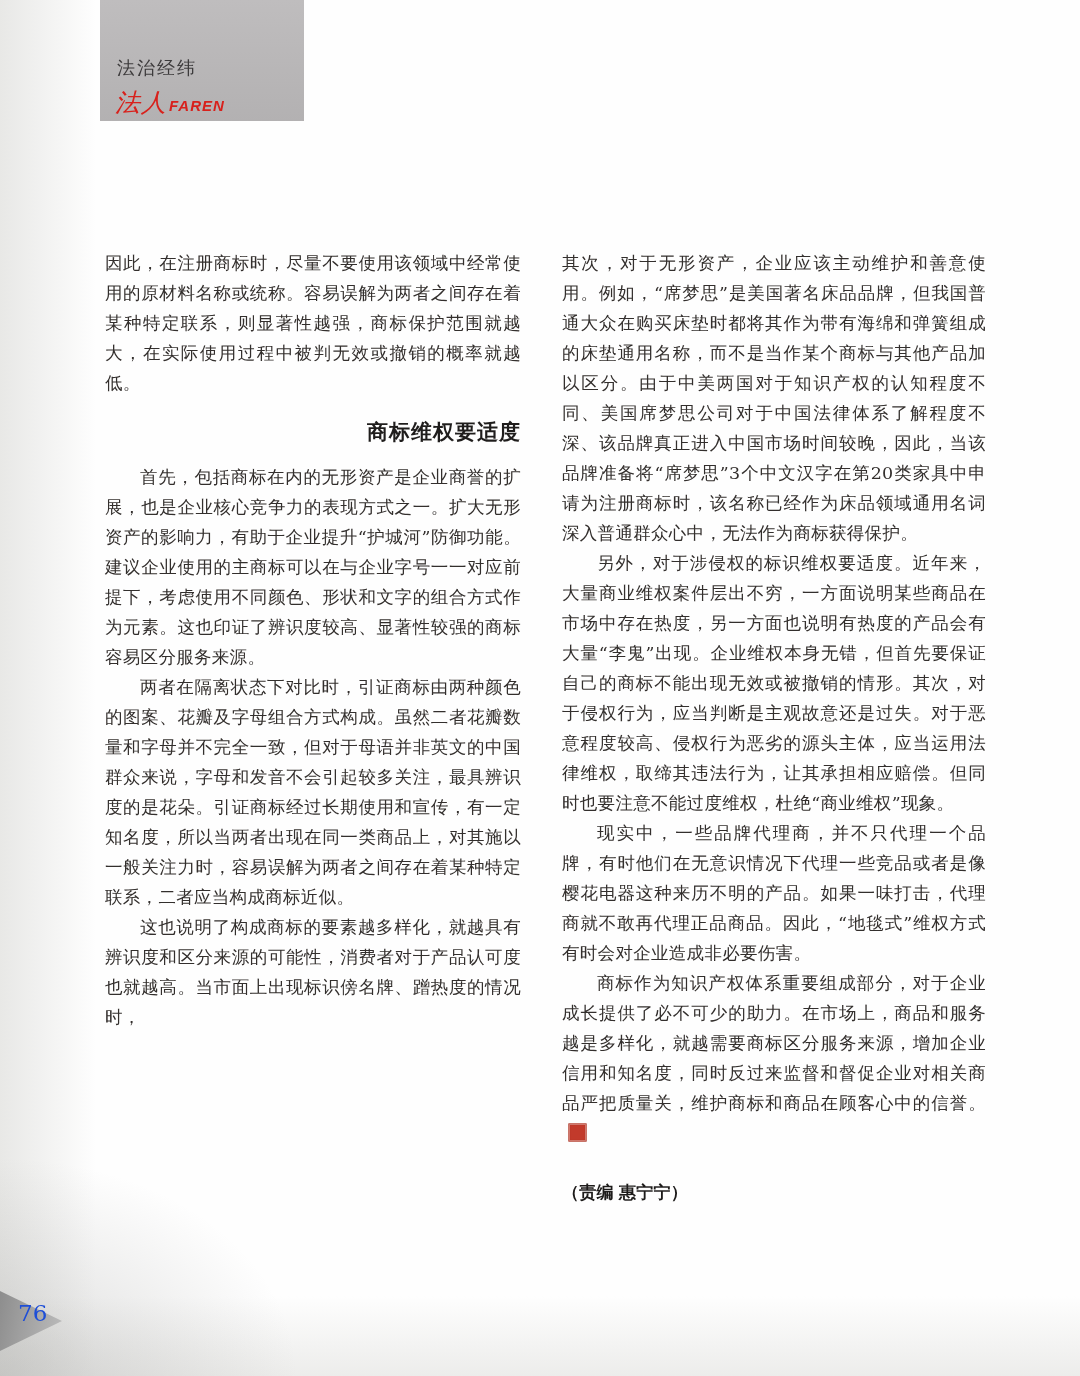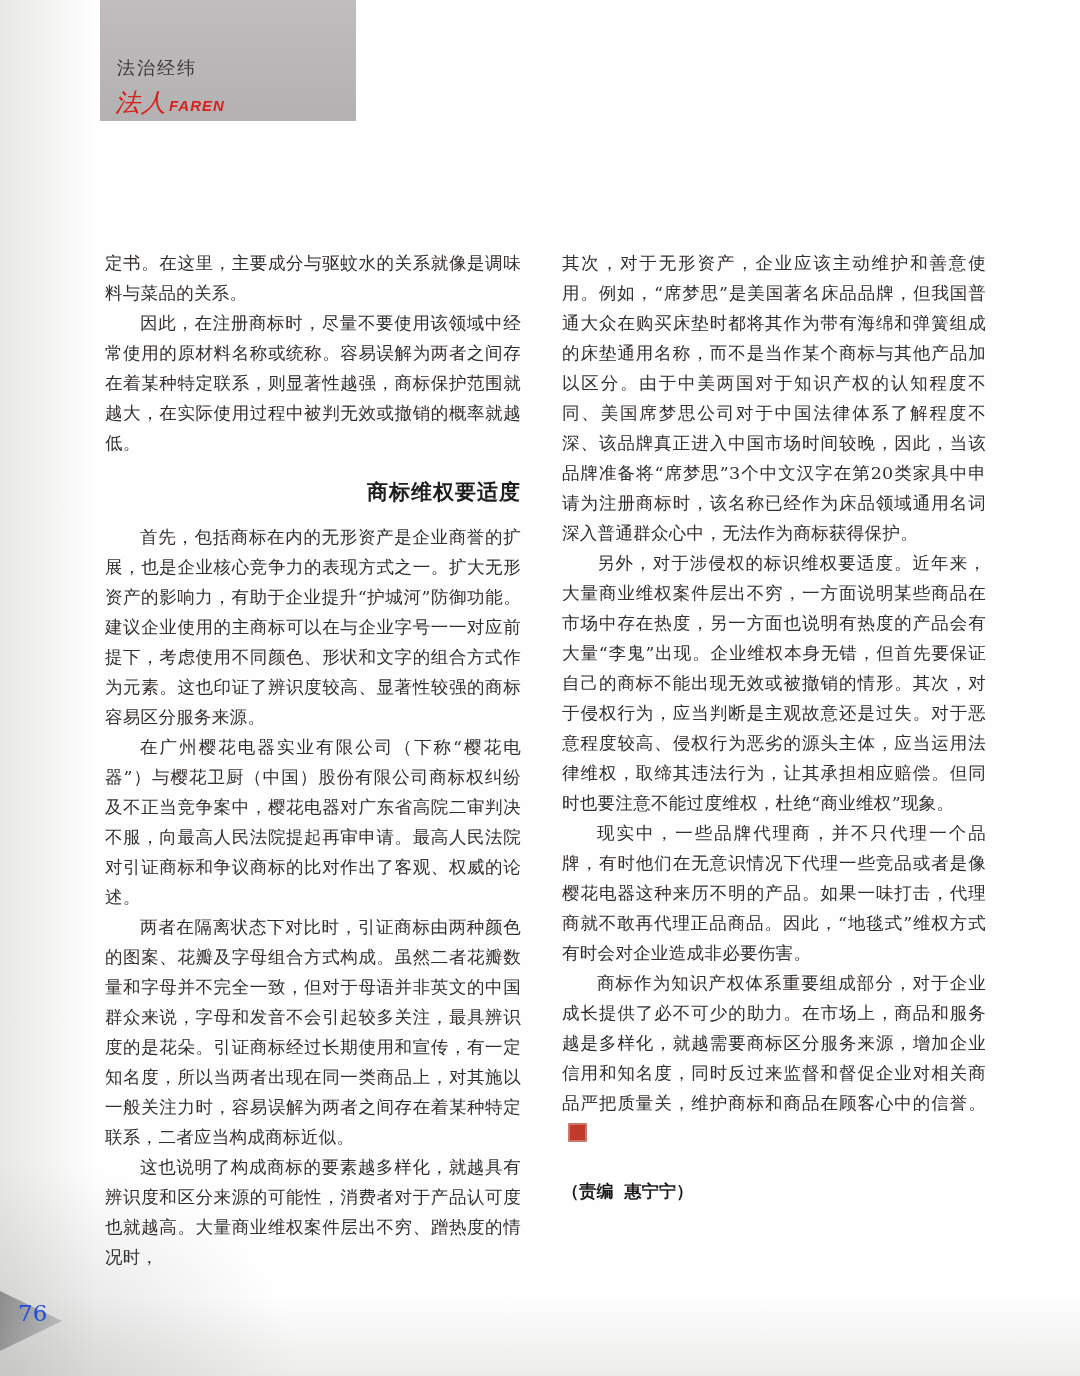--- a/index.html
+++ b/index.html
@@ -19,21 +19,21 @@
     background:linear-gradient(to top, rgba(210,210,206,0.40), rgba(255,255,255,0));
     pointer-events:none;
   }
   .corner-shade {
     position:absolute; left:0; bottom:0; width:300px; height:220px;
     background:radial-gradient(ellipse at 0% 100%, rgba(150,150,148,0.35), rgba(255,255,255,0) 70%);
     pointer-events:none;
   }
   
   .header-box {
-    position:absolute; left:100px; top:0; width:256px; height:121px;
+    position:absolute; left:100px; top:0; width:204px; height:121px;
     background:linear-gradient(180deg,#bfbdbe,#b3b1b2);
   }
   .section-label {
     position:absolute; left:17px; top:56px;
     font-family:"Liberation Sans", sans-serif;
     font-size:18px; color:#3d3b3c; letter-spacing:2px;
   }
   .logo { position:absolute; left:15px; top:86px; color:#d8211c; white-space:nowrap; }
   .logo-cn {
     font-family:"Liberation Sans", sans-serif; font-style:italic; font-weight:400;
@@ -58,21 +58,21 @@
     font-size:21px; font-weight:700; color:#1f1d1c; letter-spacing:1px;
   }
   .final-para { margin:0; }
   .seal {
     display:inline-block; width:19px; height:19px; margin-left:6px;
     background:#c23a2b; border-radius:2px; vertical-align:-3px;
     box-shadow:inset 0 0 0 2px rgba(255,245,240,0.35), inset 0 0 3px rgba(120,20,10,0.8);
   }
   .byline {
     margin-top:30px !important; text-align:center; text-indent:0 !important;
-    font-family:Liberation Mono, monospace; font-weight:700;
+    font-family:Liberation Sans, sans-serif; font-weight:700;
     font-size:17px !important; color:#1d1b1a !important;
   }
   
   .page-num-arrow {
     position:absolute; left:0; top:1291px; width:62px; height:60px;
     background:linear-gradient(100deg,#8d8d8d,#bdbdbd);
     -webkit-clip-path:polygon(0 0, 100% 50%, 0 100%);
     clip-path:polygon(0 0, 100% 50%, 0 100%);
   }
   .page-num {
@@ -91,29 +91,27 @@
 
   <div class="header-box">
     <div class="section-label">法治经纬</div>
     <div class="logo">
       <span class="logo-cn">法人</span><span class="logo-en">FAREN</span>
     </div>
   </div>
 
   <div class="col col-left">
     <div class="para-group cont">
-        <p>定书。在这里，主要成分与驱蚊水的关系就像是调味料与菜品的关系。</p>
         <p>因此，在注册商标时，尽量不要使用该领域中经常使用的原材料名称或统称。容易误解为两者之间存在着某种特定联系，则显著性越强，商标保护范围就越大，在实际使用过程中被判无效或撤销的概率就越低。</p>
       </div>
     <h2 class="article-heading">商标维权要适度</h2>
     <div class="para-group">
         <p>首先，包括商标在内的无形资产是企业商誉的扩展，也是企业核心竞争力的表现方式之一。扩大无形资产的影响力，有助于企业提升“护城河”防御功能。建议企业使用的主商标可以在与企业字号一一对应前提下，考虑使用不同颜色、形状和文字的组合方式作为元素。这也印证了辨识度较高、显著性较强的商标容易区分服务来源。</p>
-        <p>在广州樱花电器实业有限公司（下称“樱花电器”）与樱花卫厨（中国）股份有限公司商标权纠纷及不正当竞争案中，樱花电器对广东省高院二审判决不服，向最高人民法院提起再审申请。最高人民法院对引证商标和争议商标的比对作出了客观、权威的论述。</p>
         <p>两者在隔离状态下对比时，引证商标由两种颜色的图案、花瓣及字母组合方式构成。虽然二者花瓣数量和字母并不完全一致，但对于母语并非英文的中国群众来说，字母和发音不会引起较多关注，最具辨识度的是花朵。引证商标经过长期使用和宣传，有一定知名度，所以当两者出现在同一类商品上，对其施以一般关注力时，容易误解为两者之间存在着某种特定联系，二者应当构成商标近似。</p>
-        <p>这也说明了构成商标的要素越多样化，就越具有辨识度和区分来源的可能性，消费者对于产品认可度也就越高。大量商业维权案件层出不穷、蹭热度的情况时，</p>
+        <p>这也说明了构成商标的要素越多样化，就越具有辨识度和区分来源的可能性，消费者对于产品认可度也就越高。当市面上出现标识傍名牌、蹭热度的情况时，</p>
       </div>
   </div>
 
   <div class="col col-right">
     <div class="para-group cont">
         <p>其次，对于无形资产，企业应该主动维护和善意使用。例如，“席梦思”是美国著名床品品牌，但我国普通大众在购买床垫时都将其作为带有海绵和弹簧组成的床垫通用名称，而不是当作某个商标与其他产品加以区分。由于中美两国对于知识产权的认知程度不同、美国席梦思公司对于中国法律体系了解程度不深、该品牌真正进入中国市场时间较晚，因此，当该品牌准备将“席梦思”3个中文汉字在第20类家具中申请为注册商标时，该名称已经作为床品领域通用名词深入普通群众心中，无法作为商标获得保护。</p>
         <p>另外，对于涉侵权的标识维权要适度。近年来，大量商业维权案件层出不穷，一方面说明某些商品在市场中存在热度，另一方面也说明有热度的产品会有大量“李鬼”出现。企业维权本身无错，但首先要保证自己的商标不能出现无效或被撤销的情形。其次，对于侵权行为，应当判断是主观故意还是过失。对于恶意程度较高、侵权行为恶劣的源头主体，应当运用法律维权，取缔其违法行为，让其承担相应赔偿。但同时也要注意不能过度维权，杜绝“商业维权”现象。</p>
         <p>现实中，一些品牌代理商，并不只代理一个品牌，有时他们在无意识情况下代理一些竞品或者是像樱花电器这种来历不明的产品。如果一味打击，代理商就不敢再代理正品商品。因此，“地毯式”维权方式有时会对企业造成非必要伤害。</p>
       </div>
     <p class="final-para"><span>商标作为知识产权体系重要组成部分，对于企业成长提供了必不可少的助力。在市场上，商品和服务越是多样化，就越需要商标区分服务来源，增加企业信用和知名度，同时反过来监督和督促企业对相关商品严把质量关，维护商标和商品在顾客心中的信誉。</span><span class="seal"></span></p>

